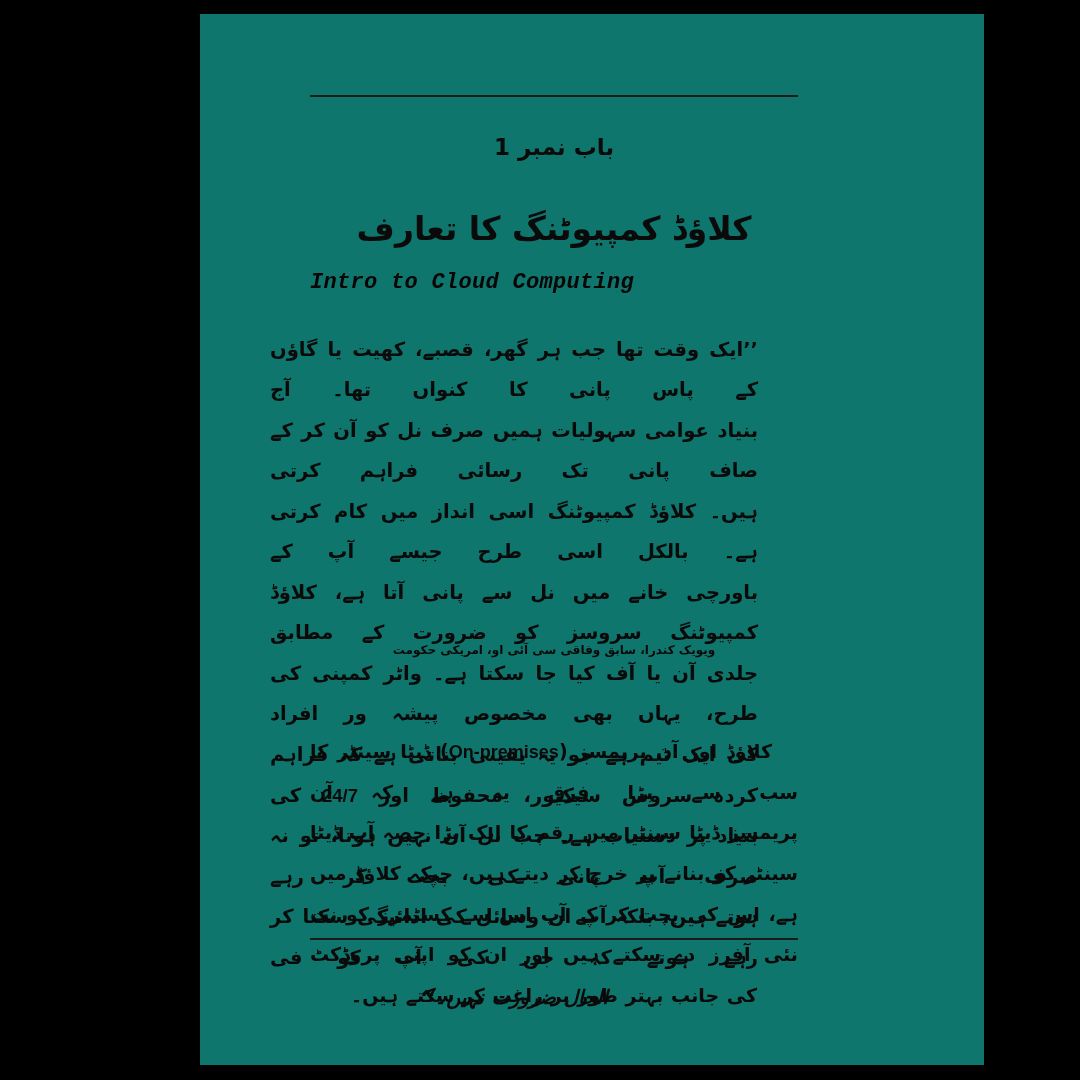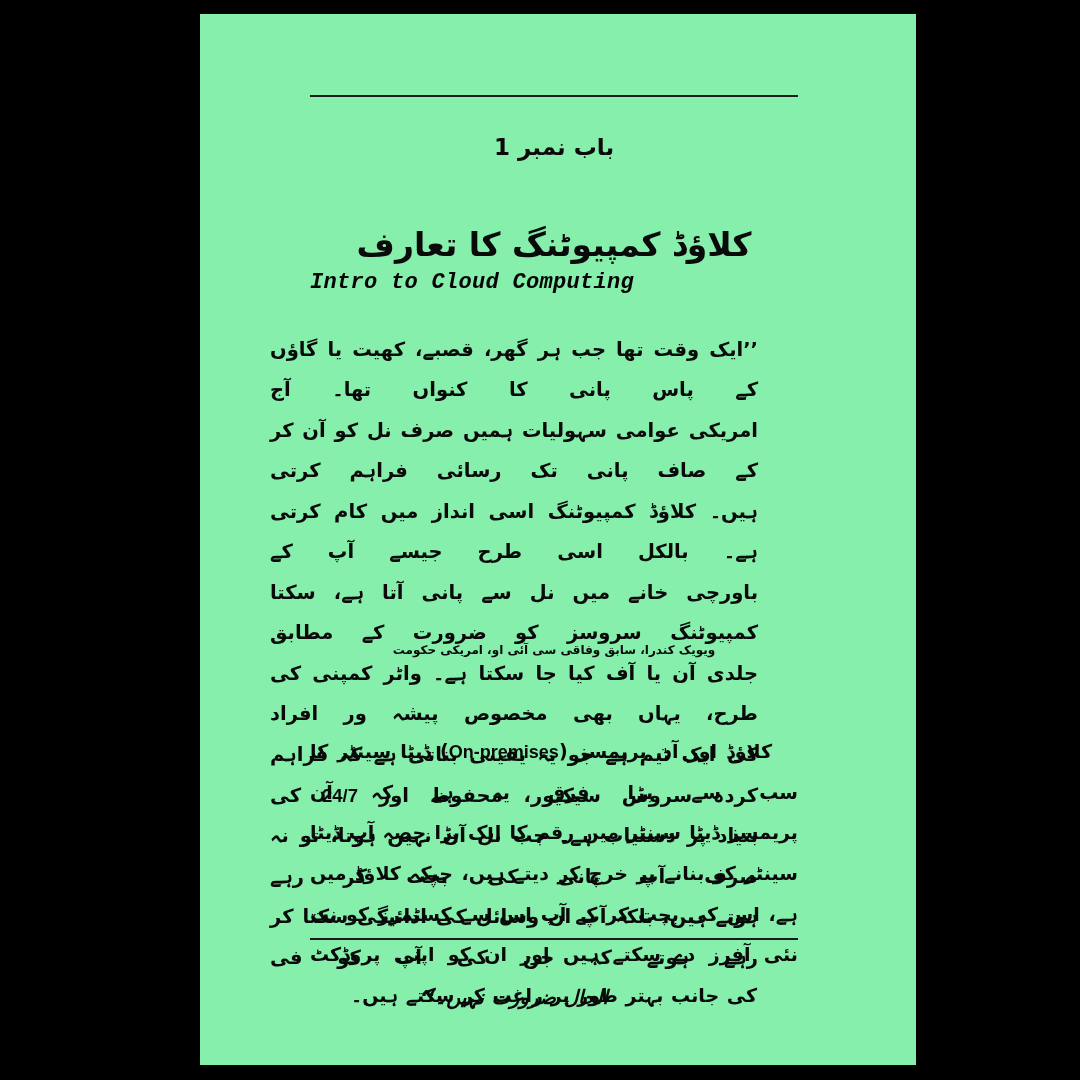--- a/index.html
+++ b/index.html
@@ -20,23 +20,23 @@
     width: 1080px;
     height: 1080px;
     background: #000000;
   }
 
   
   #paper {
     position: absolute;
     left: 200px;
     top: 14px;
-    width: 716px;
+    width: 784px;
     height: 1051px;
-    background: #86efac;
+    background: #0f766e;
     overflow: hidden;
   }
 
   
   #content {
     position: absolute;
     left: 110px;   
     top: 0;
     width: 488px;  
     height: 1051px;
@@ -65,21 +65,21 @@
     width: 100%;
     text-align: center;
     font-size: 23px;
     line-height: 1.35;
     letter-spacing: 0.5px;
   }
 
   
   #title-urdu {
     position: absolute;
-    top: 186px;
+    top: 170px;
     width: 100%;
     text-align: center;
     font-size: 33px;
     line-height: 1.4;
   }
 
   
   #title-english {
     position: absolute;
     top: 238px;
@@ -167,23 +167,23 @@
       <div id="rule-top" class="rule"></div>
 
       <div id="chapter-label" class="urdu">باب نمبر 1</div>
 
       <h1 id="title-urdu" class="urdu">کلاؤڈ کمپیوٹنگ کا تعارف</h1>
 
       <h2 id="title-english">Intro to Cloud Computing</h2>
 
       <blockquote id="quote-block" class="urdu">
         <span class="qline">’’ایک وقت تھا جب ہر گھر، قصبے، کھیت یا گاؤں کے پاس پانی کا کنواں تھا۔ آج</span>
-        <span class="qline">امریکی عوامی سہولیات ہمیں صرف نل کو آن کر کے صاف پانی تک رسائی فراہم کرتی</span>
+        <span class="qline">بنیاد عوامی سہولیات ہمیں صرف نل کو آن کر کے صاف پانی تک رسائی فراہم کرتی</span>
         <span class="qline">ہیں۔ کلاؤڈ کمپیوٹنگ اسی انداز میں کام کرتی ہے۔ بالکل اسی طرح جیسے آپ کے</span>
-        <span class="qline">باورچی خانے میں نل سے پانی آتا ہے، سکتا کمپیوٹنگ سروسز کو ضرورت کے مطابق</span>
+        <span class="qline">باورچی خانے میں نل سے پانی آتا ہے، کلاؤڈ کمپیوٹنگ سروسز کو ضرورت کے مطابق</span>
         <span class="qline">جلدی آن یا آف کیا جا سکتا ہے۔ واٹر کمپنی کی طرح، یہاں بھی مخصوص پیشہ ور افراد</span>
         <span class="qline">کی ایک ٹیم ہے جو یہ یقینی بناتی ہے کہ فراہم کردہ سروس سیکیور، محفوظ اور <span class="latin-inline">24/7</span> کی</span>
         <span class="qline">بنیاد پر دستیاب ہے۔ جب نل آن نہیں ہوتا، تو نہ صرف آپ پانی کی بچت کر رہے</span>
         <span class="qline">ہوتے ہیں، بلکہ آپ ان وسائل کی ادائیگی سکتا کر رہے ہوتے کہ جن کی آپ کو فی</span>
         <span class="qline last">الحال ضرورت نہیں۔‘‘</span>
       </blockquote>
 
       <div id="quote-attribution" class="urdu">ویویک کندرا، سابق وفاقی سی آئی او، امریکی حکومت</div>
 
       <p id="body-paragraph" class="urdu">

